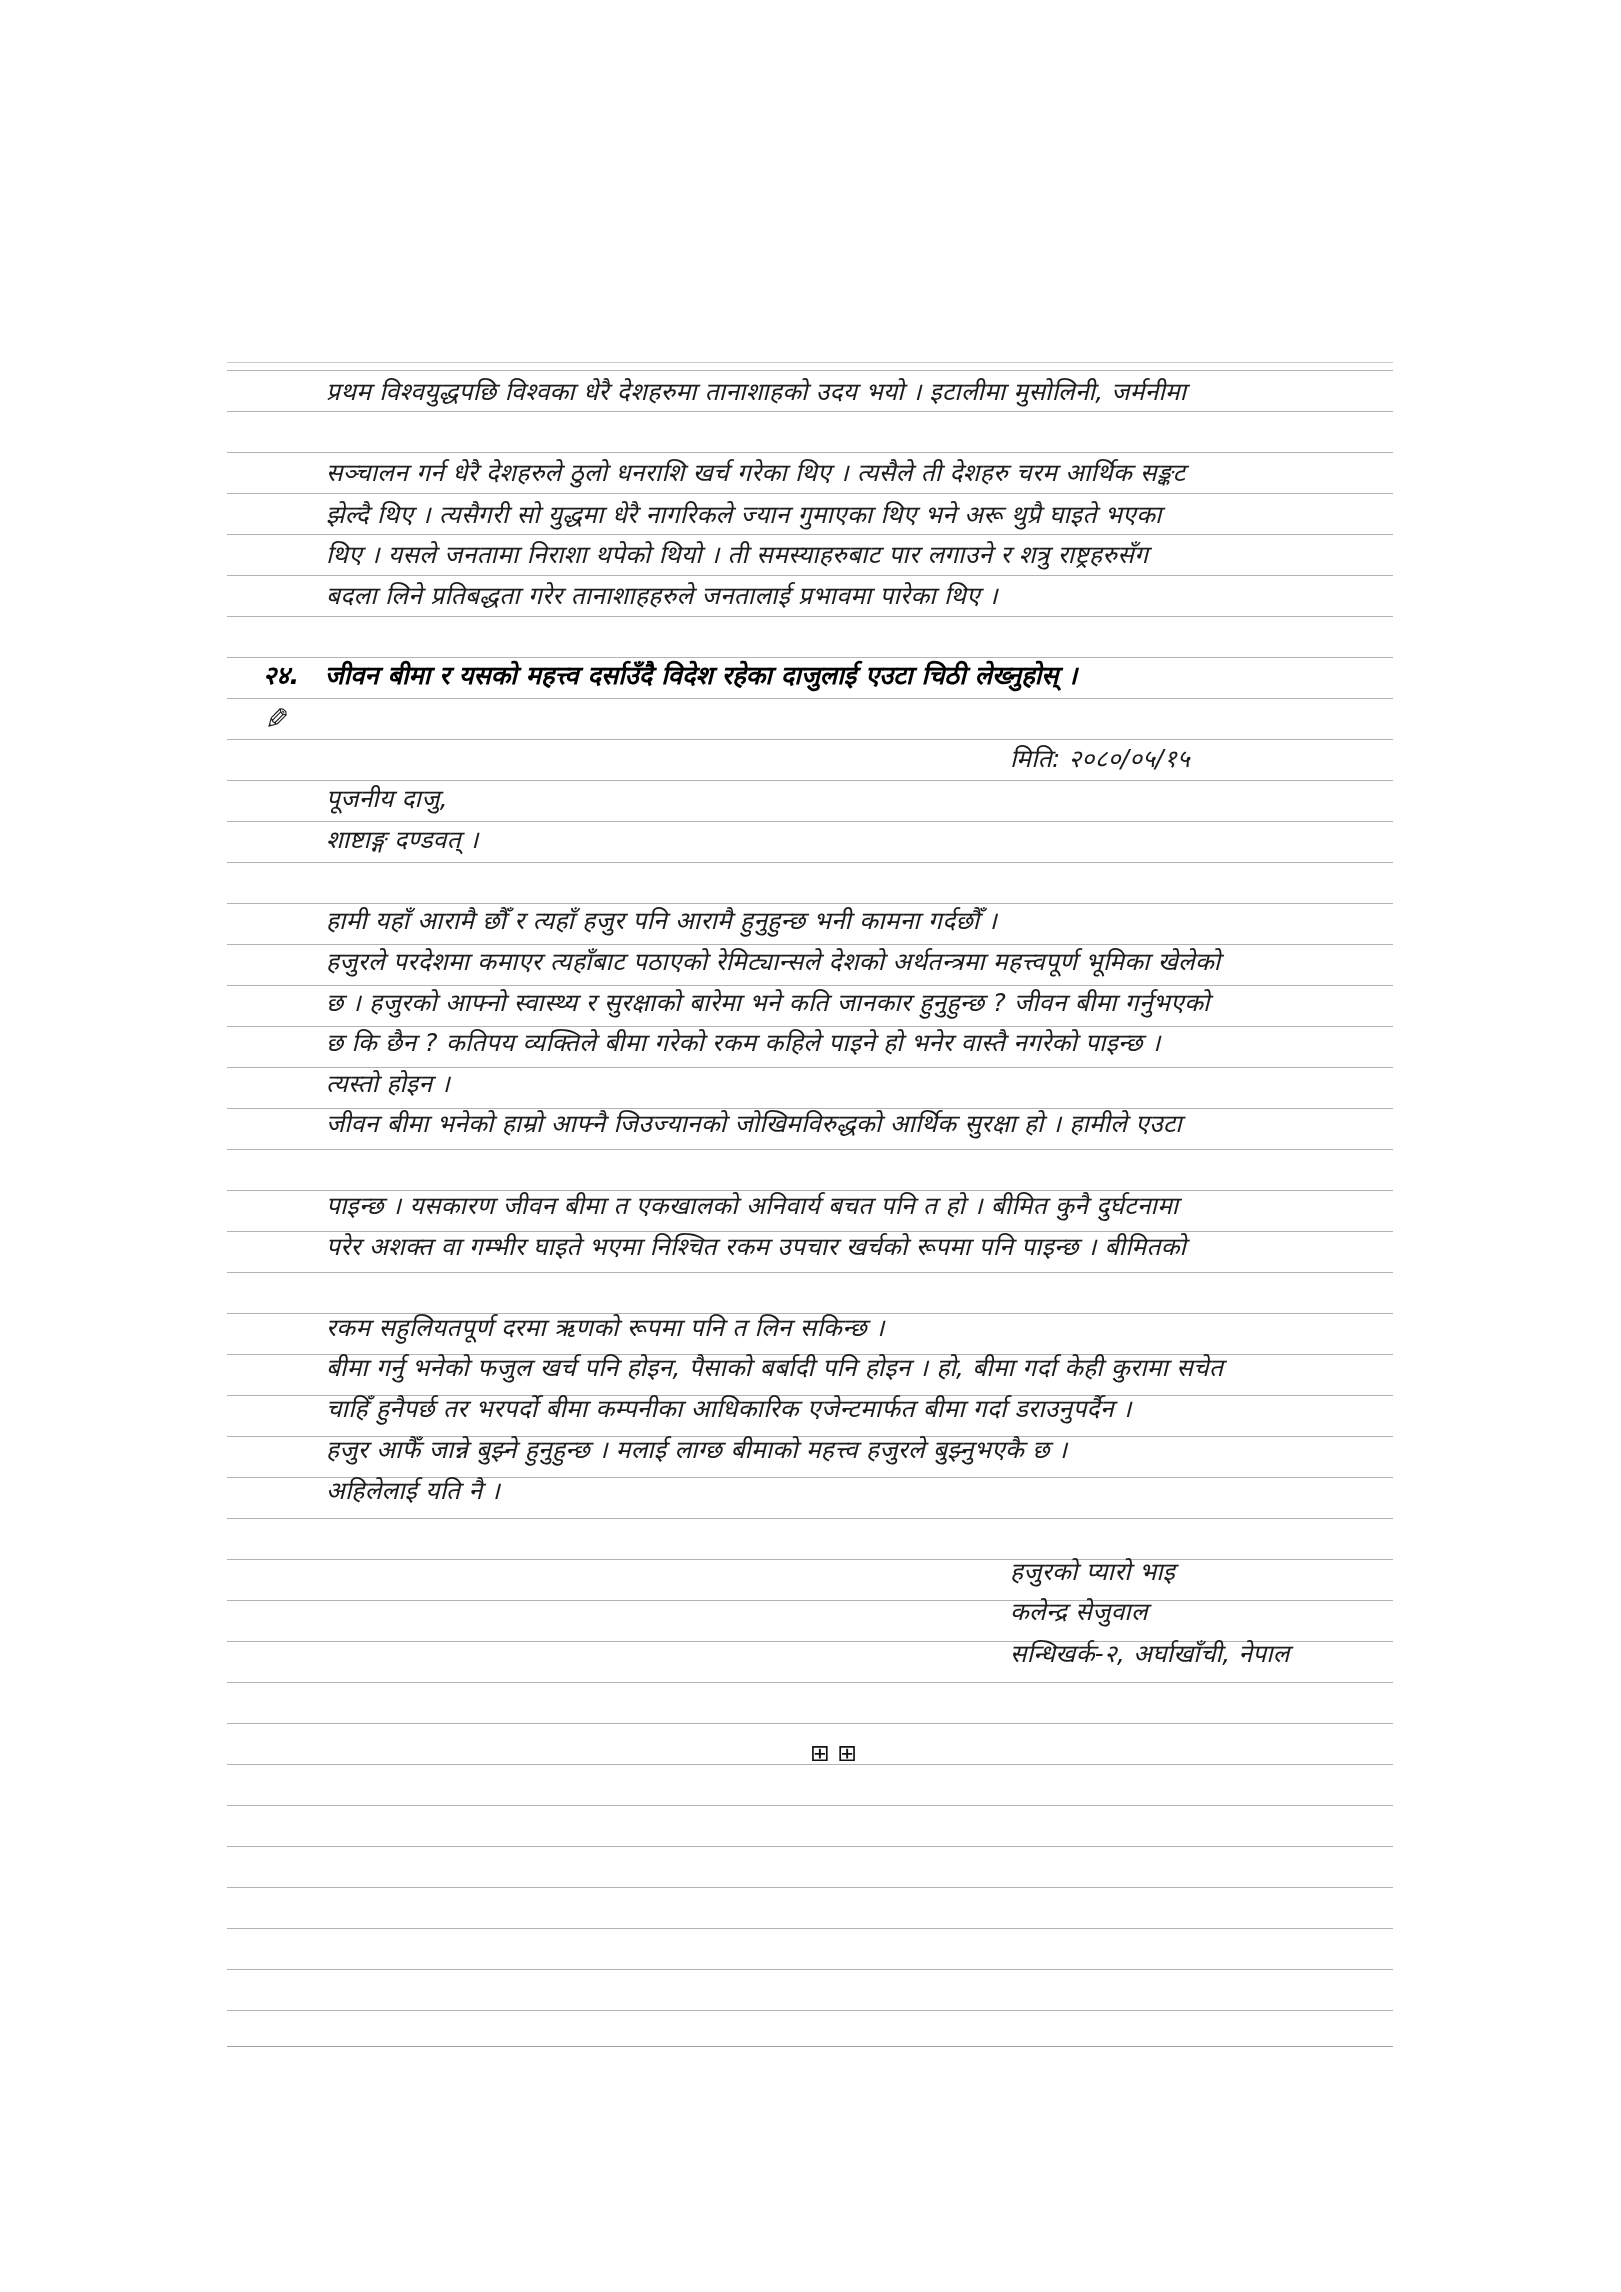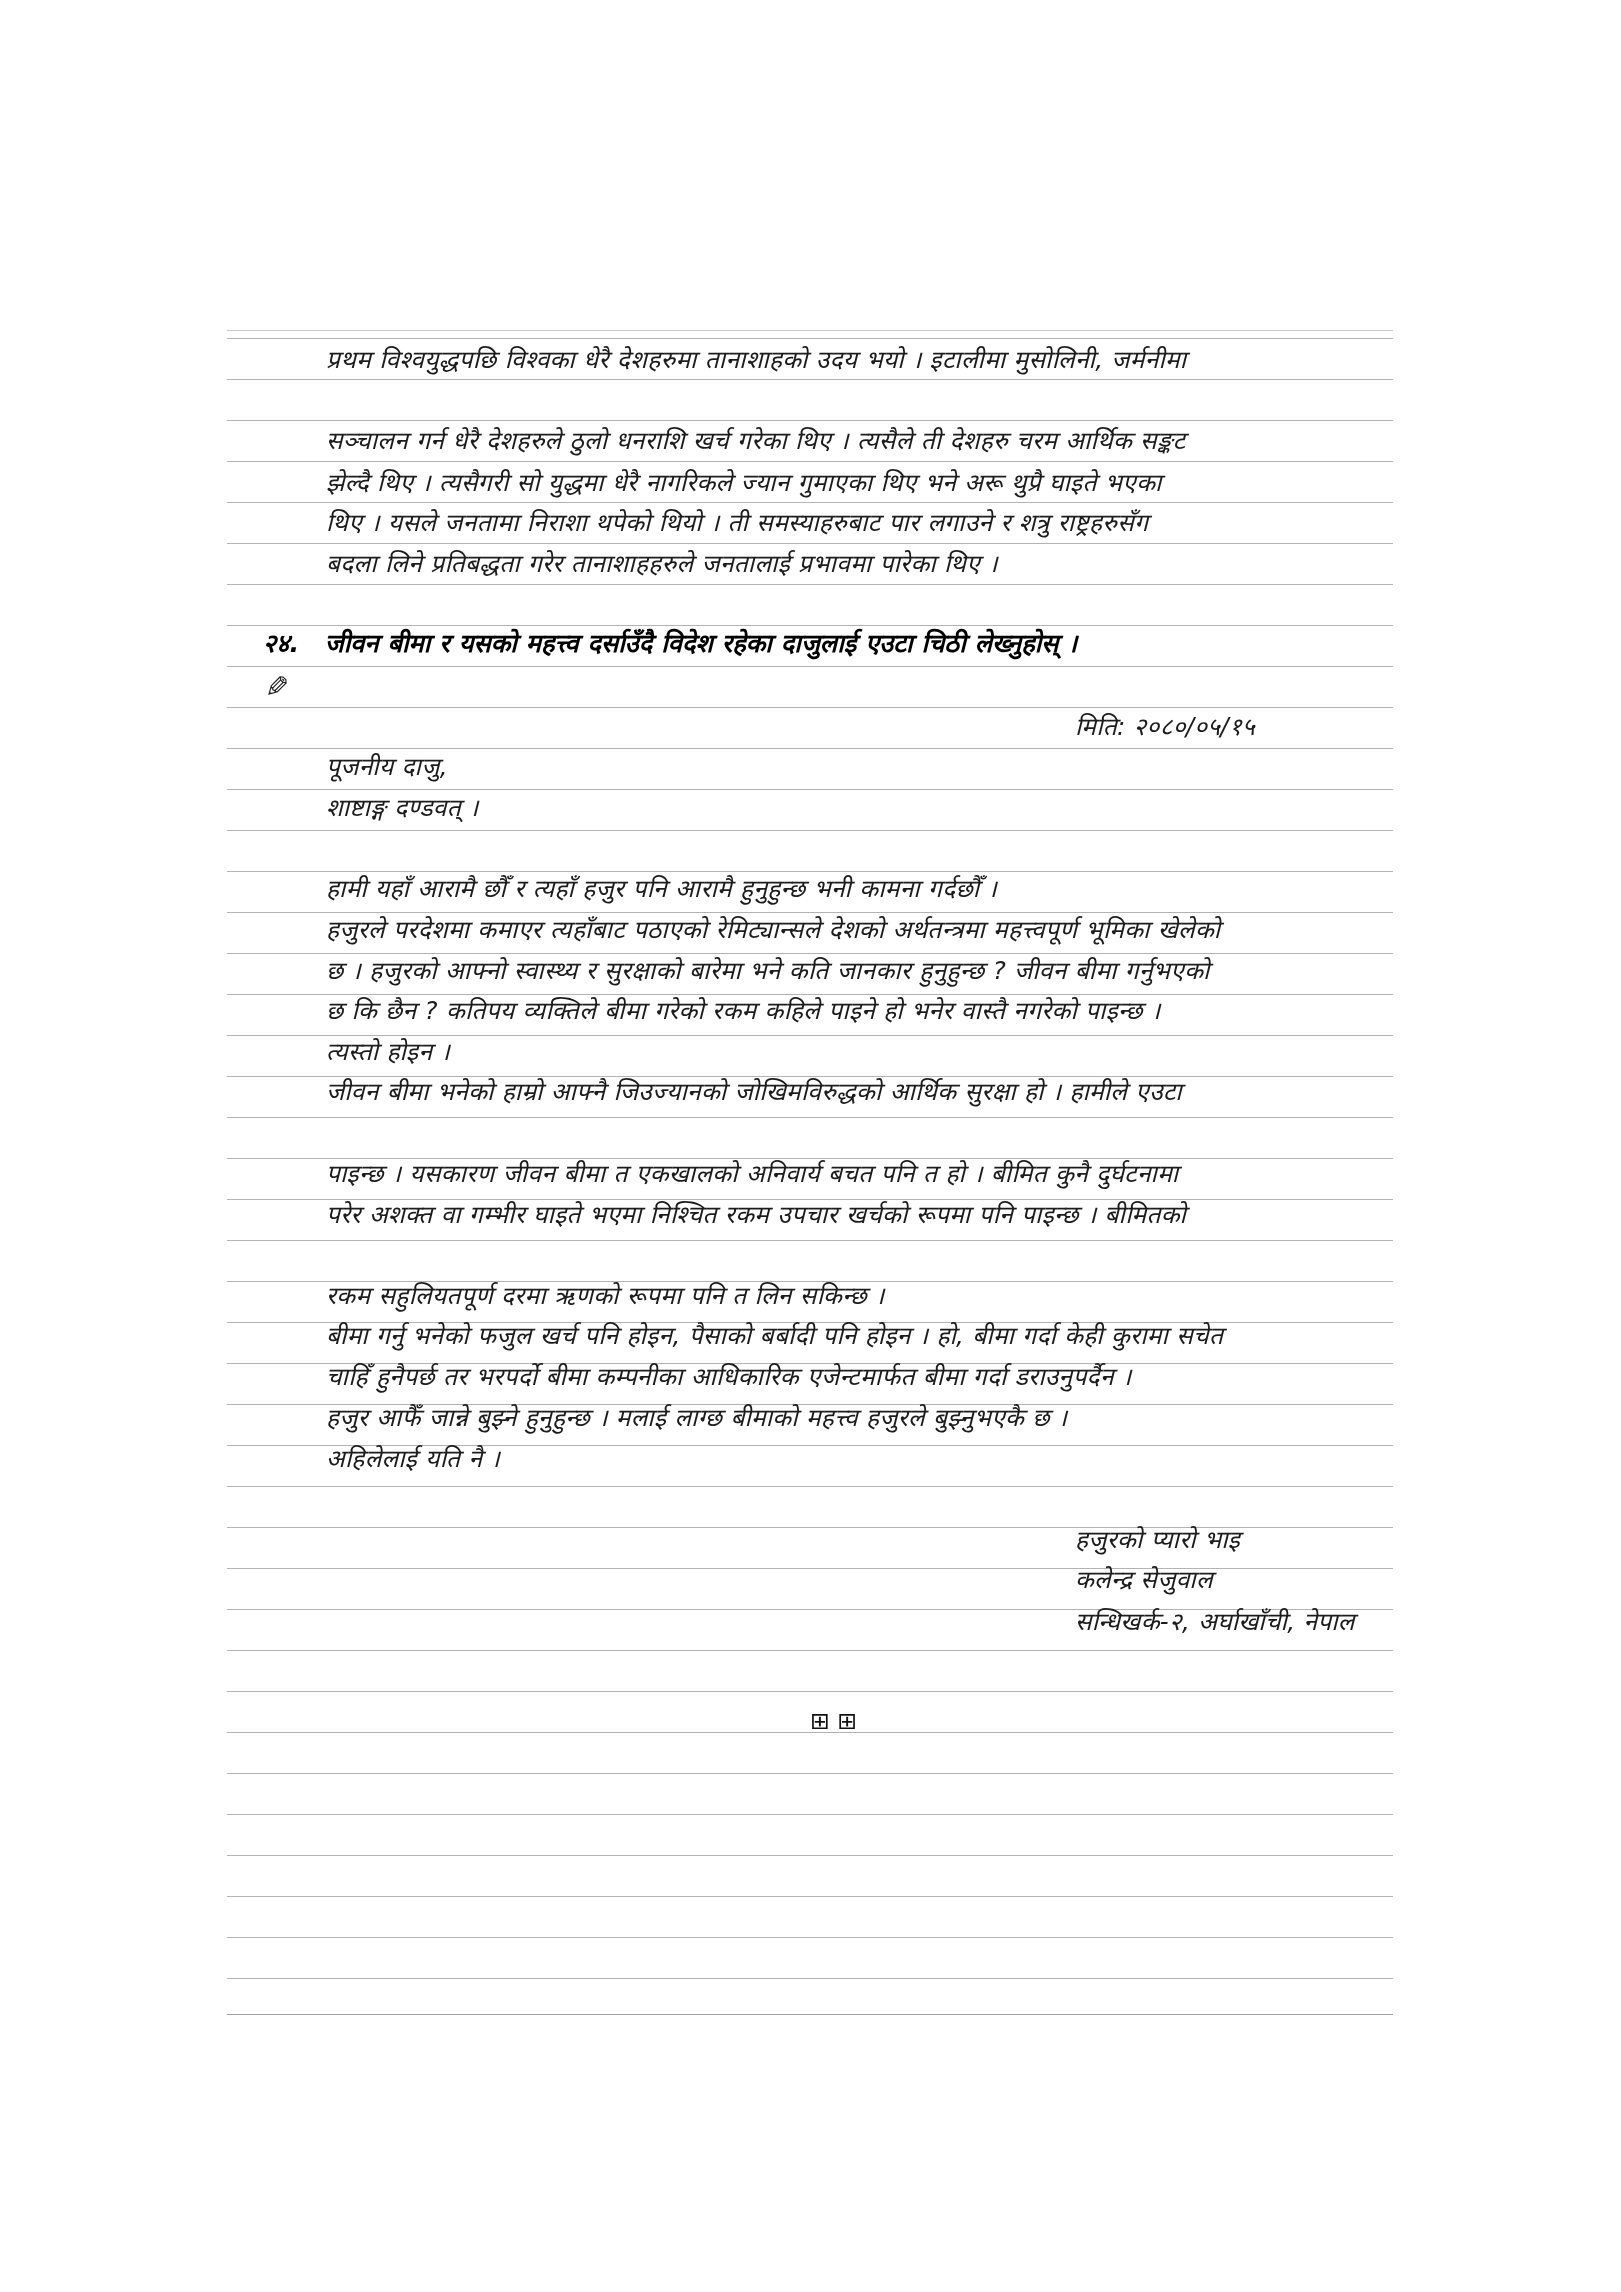--- a/index.html
+++ b/index.html
@@ -3,21 +3,21 @@
 <meta charset="utf-8">
 <style>
   html, body { margin: 0; padding: 0; }
   body {
     width: 1621px; height: 2293px;
     background: #ffffff;
     font-family: "DejaVu Sans", sans-serif;
     position: relative;
     overflow: hidden;
   }
-  .page { position: absolute; inset: 0; }
+  .page { position: absolute; inset: 0; margin-top: 32px; }
   
   .rules {
     position: absolute;
     left: 227px; top: 338px;
     width: 1166px; height: 1669px;
     background-image: repeating-linear-gradient(
       to bottom,
       #b3b3b3 0px, #b3b3b3 1px,
       transparent 1px, transparent 41px);
   }
@@ -53,21 +53,21 @@
     white-space: nowrap;
   }
   .pen {
     position: absolute;
     left: 265px;
     font-size: 29px;
     font-style: normal;
     color: #222;
     transform: scaleX(-1);
   }
-  .right-block { left: 1075px; }
+  .right-block { left: 1010px; }
   .ornament {
     position: absolute;
     left: 765px; width: 137px;
     text-align: center;
     font-size: 23.5px;
     font-style: normal;
     color: #111;
     height: 29px; line-height: 29px;
   }
 </style>

